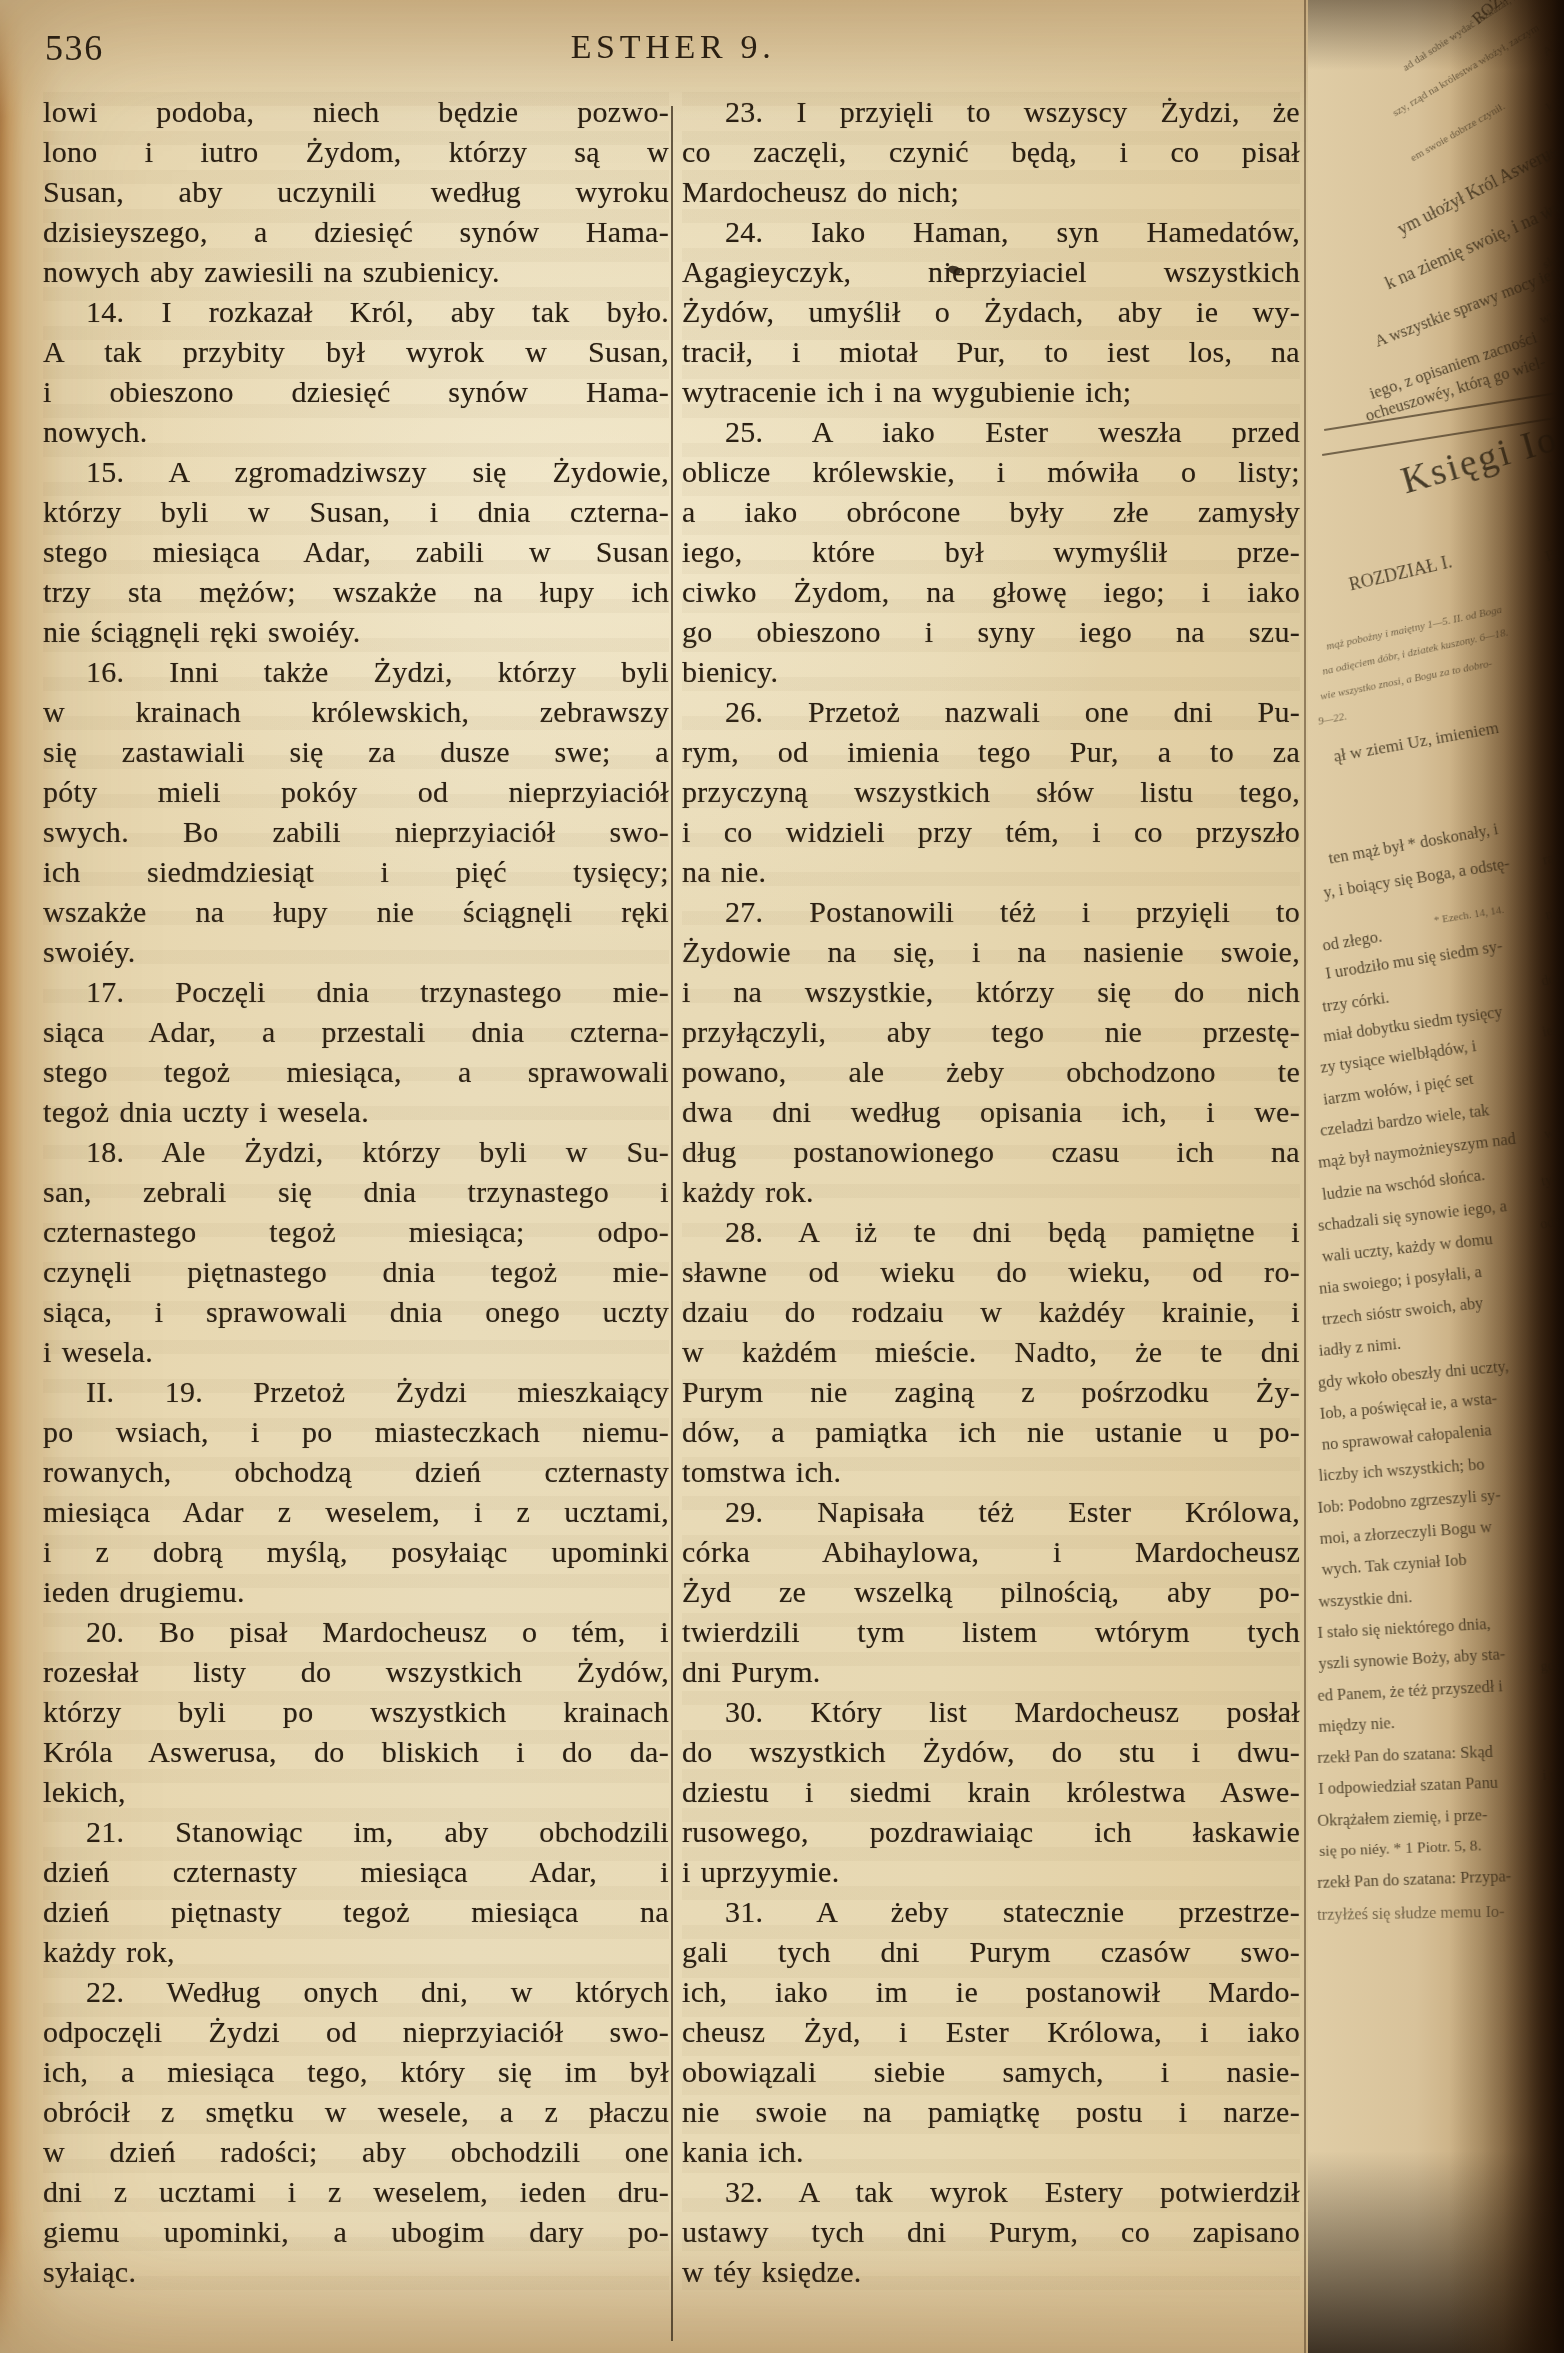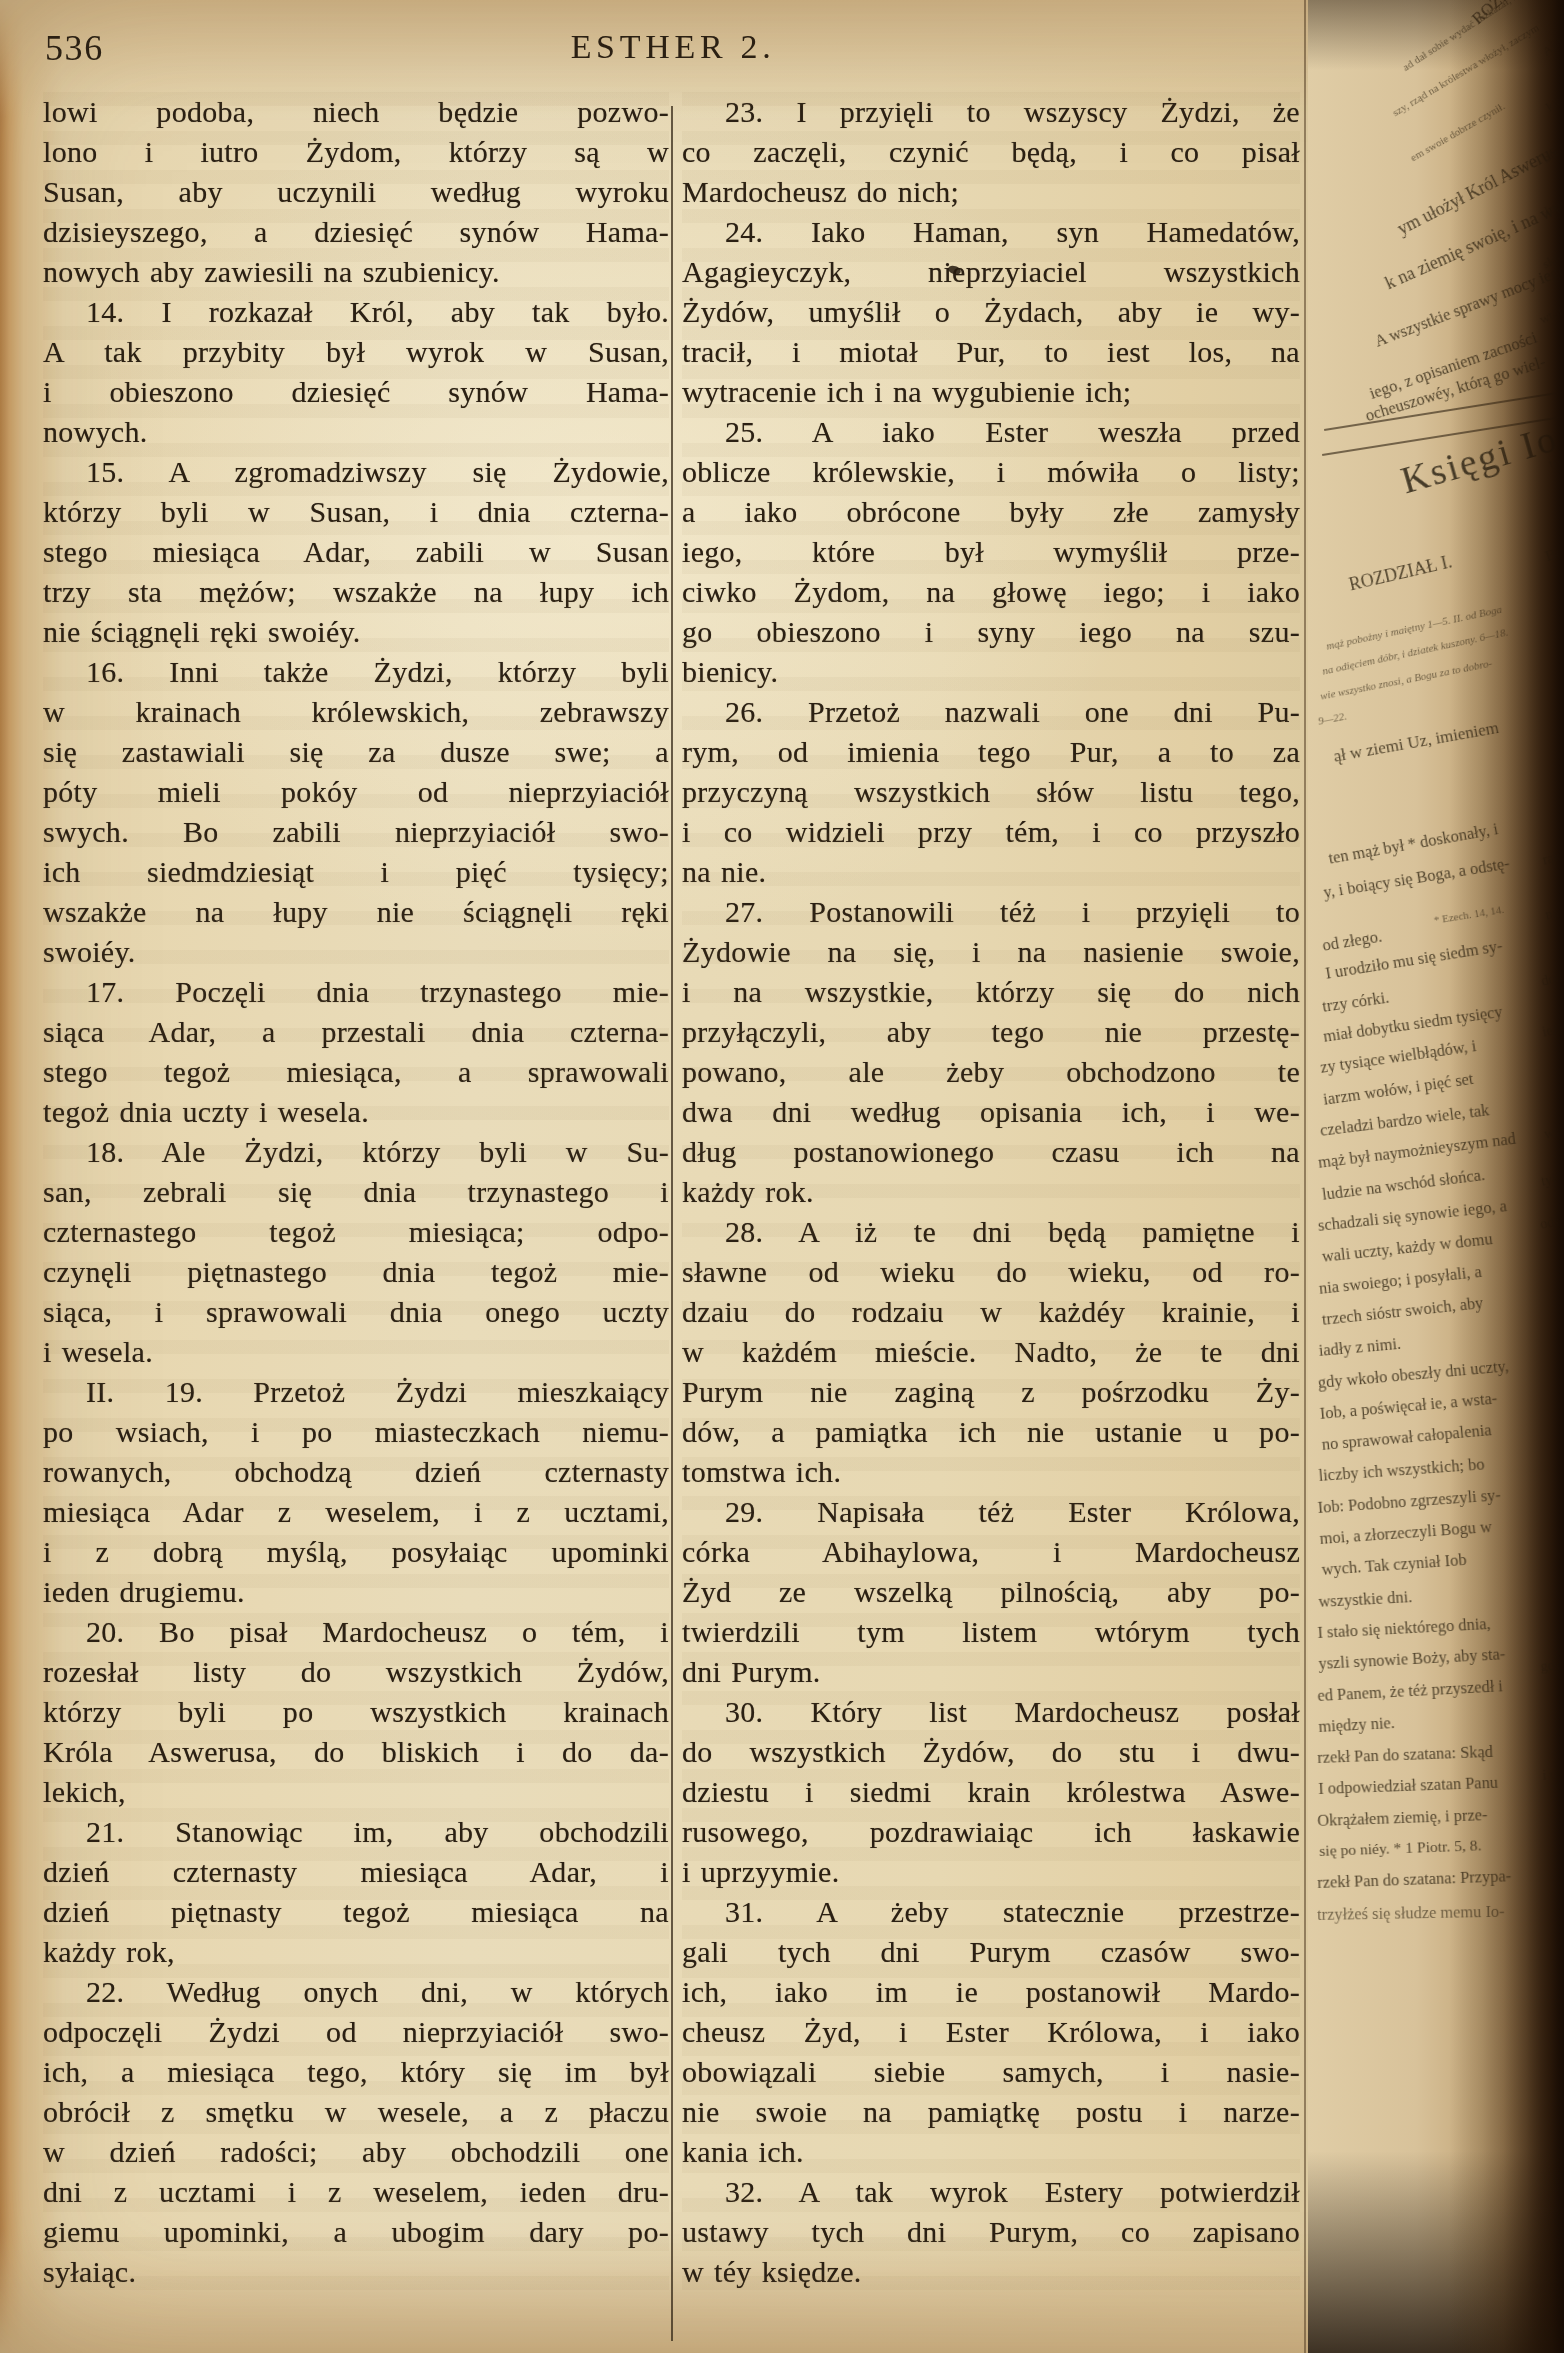--- a/index.html
+++ b/index.html
@@ -45,21 +45,21 @@
     background:
       linear-gradient(90deg, rgba(30,16,5,0) 55%, rgba(60,38,16,.35) 76%, rgba(30,16,5,.85) 95%, #150a03 100%),
       linear-gradient(180deg, rgba(30,16,5,.45) 0, rgba(30,16,5,0) 70px),
       linear-gradient(0deg, rgba(20,10,3,.8) 0, rgba(20,10,3,0) 203px);}
 </style>
 </head>
 <body>
 
 <div class="scan" style="--paper: #e6d6b0; --ink: #2b2013;">
   <div class="page-number">536</div>
-  <div class="page-header">ESTHER 2.</div>
+  <div class="page-header">ESTHER 9.</div>
 
   <div class="column left">
       <div class="tline">lowi podoba, niech będzie pozwo-</div>
       <div class="tline">lono i iutro Żydom, którzy są w</div>
       <div class="tline">Susan, aby uczynili według wyroku</div>
       <div class="tline">dzisieyszego, a dziesięć synów Hama-</div>
       <div class="tline end">nowych aby zawiesili na szubienicy.</div>
       <div class="tline ind">14. I rozkazał Król, aby tak było.</div>
       <div class="tline">A tak przybity był wyrok w Susan,</div>
       <div class="tline">i obieszono dziesięć synów Hama-</div>

